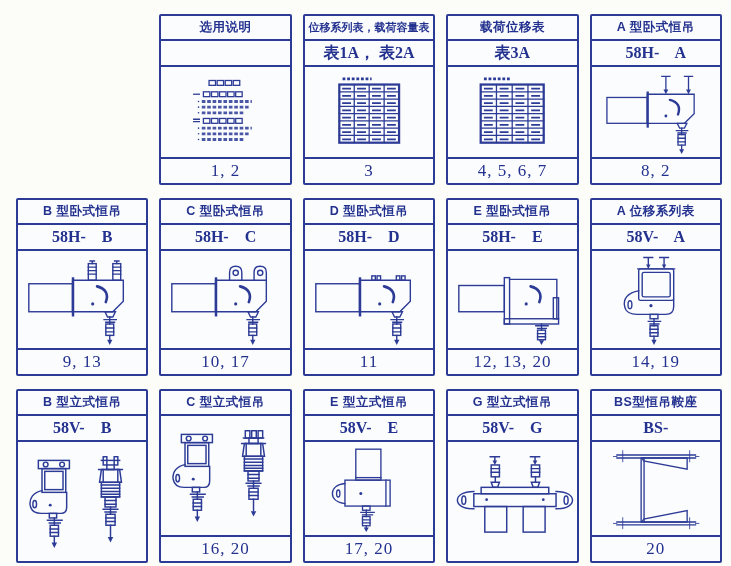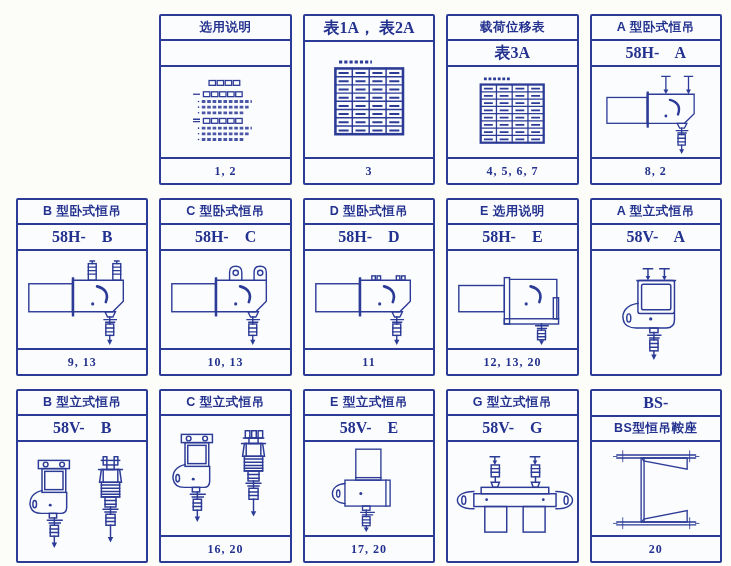--- a/index.html
+++ b/index.html
@@ -49,22 +49,22 @@
     border-bottom:2px solid var(--ink);
     font-family:"Liberation Serif",serif;
     font-weight:bold;
     font-size:16px;
     white-space:pre;
   }
   .pages{
     height:26px;
     border-top:2px solid var(--ink);
     font-family:"Liberation Serif",serif;
-    font-weight:bold;
-    font-size:12px;
+    font-weight:normal;
+    font-size:17px;
     letter-spacing:1px;
     white-space:pre;
   }
   .content{
     flex:1 1 auto;
     display:flex;align-items:center;justify-content:center;
     padding:3px;
     min-height:0;
   }
   .content svg{width:100%;height:100%;display:block;}
@@ -121,20 +121,21 @@
           <circle cx="34" cy="72" r="1"></circle>
             <circle cx="34" cy="79" r="1"></circle>
             <circle cx="34" cy="86" r="1"></circle>
         </g>
       </svg>
     </div>
     <div class="band pages">1, 2</div>
   </div>
 
   <div class="cell c3">
+    <div class="band title long">位移系列表，载荷容量表</div>
     <div class="band subtitle">表1A， 表2A</div>
     <div class="content">
       <svg viewBox="0 0 134 104" role="img">
         <path class="boxes" d="M34,11 H70"></path>
         <rect class="ln thick" x="30" y="18" width="74" height="72" stroke-width="2.2"></rect>
         <path class="ln" d="M48.5,18 V90 M67,18 V90 M85.5,18 V90"></path>
         <path class="ln" d="M30,27 H104 M30,36 H104 M30,45 H104 M30,54 H104 M30,63 H104 M30,72 H104 M30,81 H104"></path>
         <path class="dash" d="M33.5,23 h11 M52,23 h11 M70.5,23 h11 M89,23 h11 M33.5,32 h11 M52,32 h11 M70.5,32 h11 M89,32 h11 M33.5,41 h11 M52,41 h11 M70.5,41 h11 M89,41 h11 M33.5,50 h11 M52,50 h11 M70.5,50 h11 M89,50 h11 M33.5,59 h11 M52,59 h11 M70.5,59 h11 M89,59 h11 M33.5,68 h11 M52,68 h11 M70.5,68 h11 M89,68 h11 M33.5,77 h11 M52,77 h11 M70.5,77 h11 M89,77 h11 M33.5,86 h11 M52,86 h11 M70.5,86 h11 M89,86 h11"></path>
       </svg>
     </div>
@@ -232,21 +233,21 @@
           <circle cx="79" cy="21.5" r="3"></circle>
           <path d="M100,30 V21 Q100,14 107,14 Q114,14 114,21 V30"></path>
           <circle cx="107" cy="21.5" r="3"></circle>
         </g>
         <g class="fill">
           <circle cx="79" cy="57" r="1.8"></circle>
           <polygon points="95.5,98 101.5,98 98.5,104"></polygon>
         </g>
       </svg>
     </div>
-    <div class="band pages">10, 13</div>
+    <div class="band pages">10, 17</div>
   </div>
 
   <div class="cell">
     <div class="band title">D 型卧式恒吊</div>
     <div class="band subtitle">58H-    D</div>
     <div class="content">
       <svg viewBox="0 0 134 104" role="img">
         <g class="ln">
           <rect x="6" y="34" width="50" height="32"></rect>
           <path d="M56,30 L114,30 L114,54 L102,66 L56,66 Z"></path>
@@ -265,21 +266,21 @@
         <g class="fill">
           <circle cx="79" cy="57" r="1.8"></circle>
           <polygon points="95.5,98 101.5,98 98.5,104"></polygon>
         </g>
       </svg>
     </div>
     <div class="band pages">11</div>
   </div>
 
   <div class="cell">
-    <div class="band title">E 选用说明</div>
+    <div class="band title">E 型卧式恒吊</div>
     <div class="band subtitle">58H-    E</div>
     <div class="content">
       <svg viewBox="0 0 134 104" role="img">
         <g class="ln">
           <rect x="6" y="36" width="52" height="30"></rect>
           <rect x="58" y="27" width="6" height="53"></rect>
           <path d="M64,29 H118 V74"></path>
           <rect x="58" y="74" width="62" height="6"></rect>
           <rect x="114" y="50" width="6" height="24"></rect>
           <path class="lever" d="M88,37 Q103,41 98,55"></path>
@@ -291,21 +292,21 @@
         <g class="fill">
           <circle cx="83" cy="57" r="1.8"></circle>
           <polygon points="97.5,98.5 103.5,98.5 100.5,104"></polygon>
         </g>
       </svg>
     </div>
     <div class="band pages">12, 13, 20</div>
   </div>
 
   <div class="cell">
-    <div class="band title">A 型立式恒吊</div>
+    <div class="band title">A 位移系列表</div>
     <div class="band subtitle">58V-    A</div>
     <div class="content">
       <svg viewBox="0 0 134 104" role="img">
         <g class="ln">
           <path d="M53,4 H63 M58,4 V13 M71,4 H81 M76,4 V13"></path>
           <path d="M46,17 H88"></path>
           <rect x="47" y="17" width="40" height="36" rx="2"></rect>
           <rect x="51" y="21" width="32" height="28" rx="2"></rect>
           <path d="M47,42 C34,44 29,52 31,60 C32,66 38,69 45,69 L78,69 C84,69 87,66 87,60 L87,52"></path>
           <ellipse cx="37" cy="58" rx="2.2" ry="4.5"></ellipse>
@@ -316,20 +317,21 @@
           <path d="M64.5,74 V82 M64.5,94 V99"></path>
         </g>
         <g class="fill">
           <polygon points="55.5,12 60.5,12 58,17"></polygon>
           <polygon points="73.5,12 78.5,12 76,17"></polygon>
           <circle cx="61" cy="59" r="1.8"></circle>
           <polygon points="61.5,98 67.5,98 64.5,104"></polygon>
         </g>
       </svg>
     </div>
+    <div class="band pages">14, 19</div>
   </div>
 
   <div class="cell">
     <div class="band title">B 型立式恒吊</div>
     <div class="band subtitle">58V-    B</div>
     <div class="content">
       <svg viewBox="0 0 134 104" role="img">
         <g class="ln">
           <rect x="19" y="7" width="34" height="9"></rect>
           <circle cx="27" cy="11.5" r="2.6"></circle>
@@ -467,22 +469,22 @@
           <polygon points="45.5,7 50.5,7 48,12"></polygon>
           <polygon points="89.5,7 94.5,7 92,12"></polygon>
           <circle cx="39" cy="50" r="1.5"></circle>
           <circle cx="101" cy="50" r="1.5"></circle>
         </g>
       </svg>
     </div>
   </div>
 
   <div class="cell">
+    <div class="band title">BS型恒吊鞍座</div>
     <div class="band subtitle">BS-</div>
-    <div class="band title">BS型恒吊鞍座</div>
     <div class="content">
       <svg viewBox="0 0 134 104" role="img">
         <g class="ln">
           <path d="M20,12 H114 M20,15.5 H114"></path>
           <path class="thin" d="M27,7 V20 M107,7 V20 M16,13.75 H20 M114,13.75 H118"></path>
           <path d="M50,15.5 L104,15.5 L104,29 L52,19 Z"></path>
           <path d="M49,15.5 V92 M52.5,15.5 V92"></path>
           <path d="M50,92 L104,92 L104,78.5 L52,88.5 Z"></path>
           <path d="M20,92 H114 M20,95.5 H114"></path>
           <path class="thin" d="M27,87 V100 M107,87 V100 M16,93.75 H20 M114,93.75 H118"></path>

